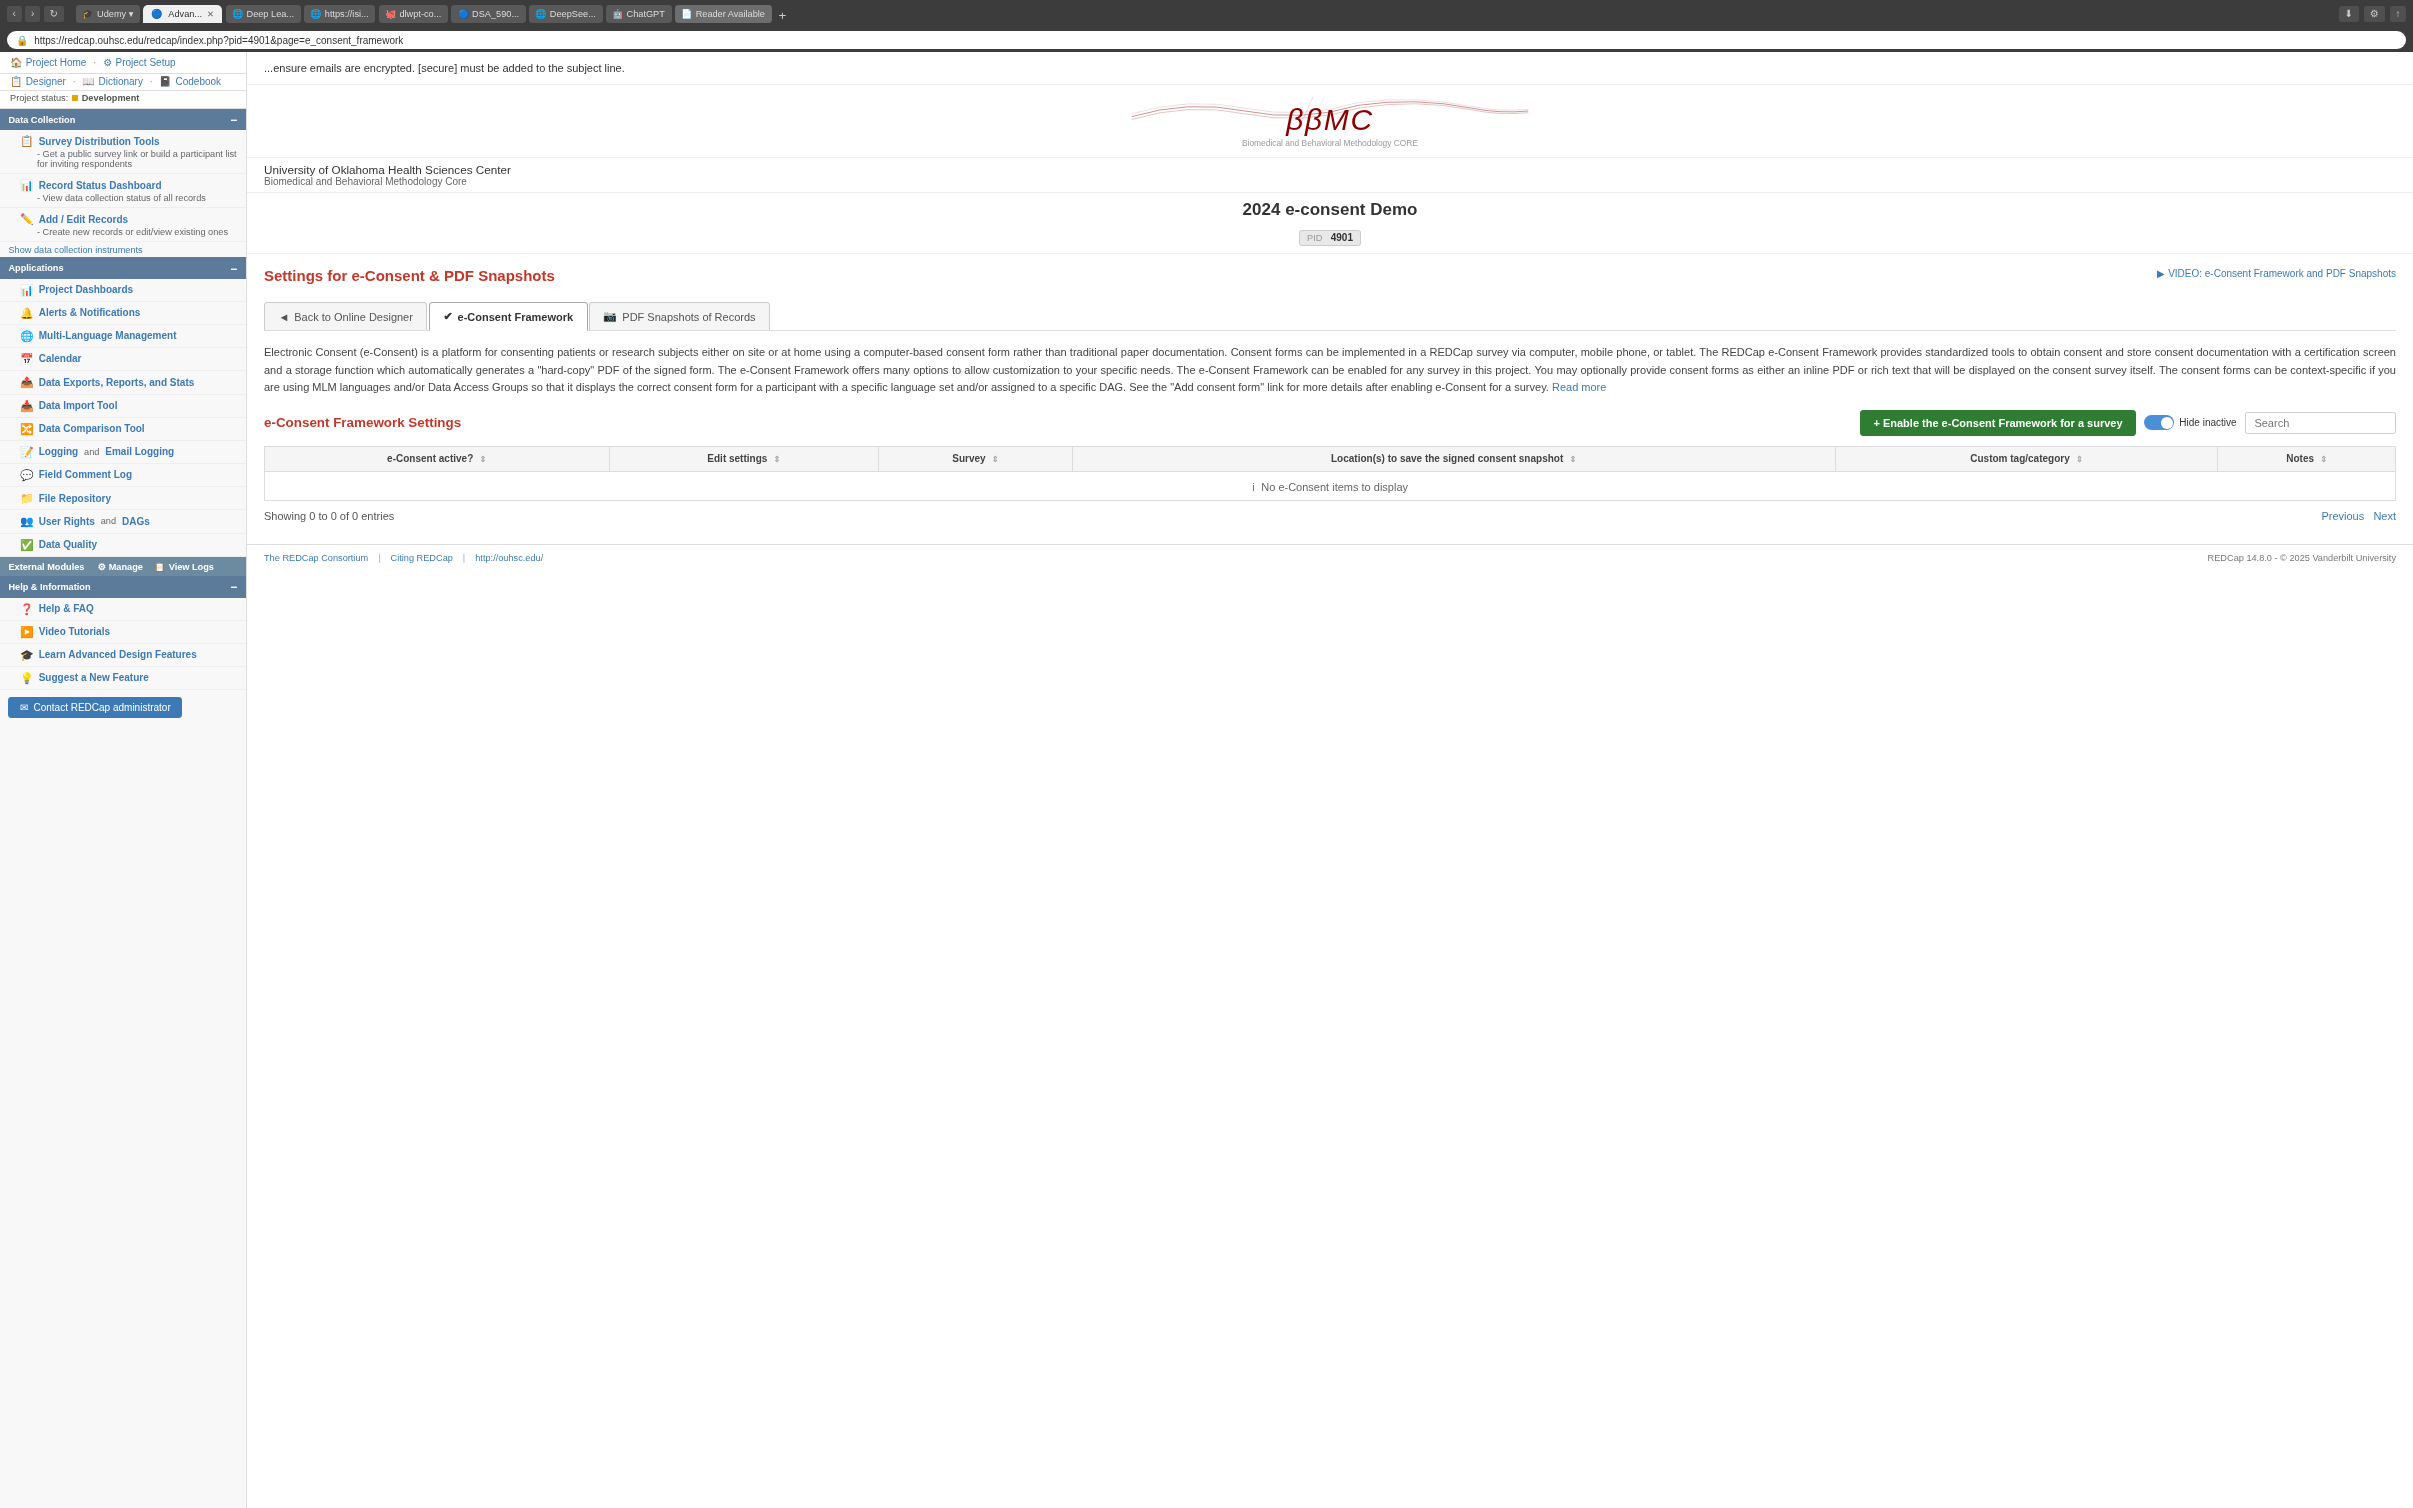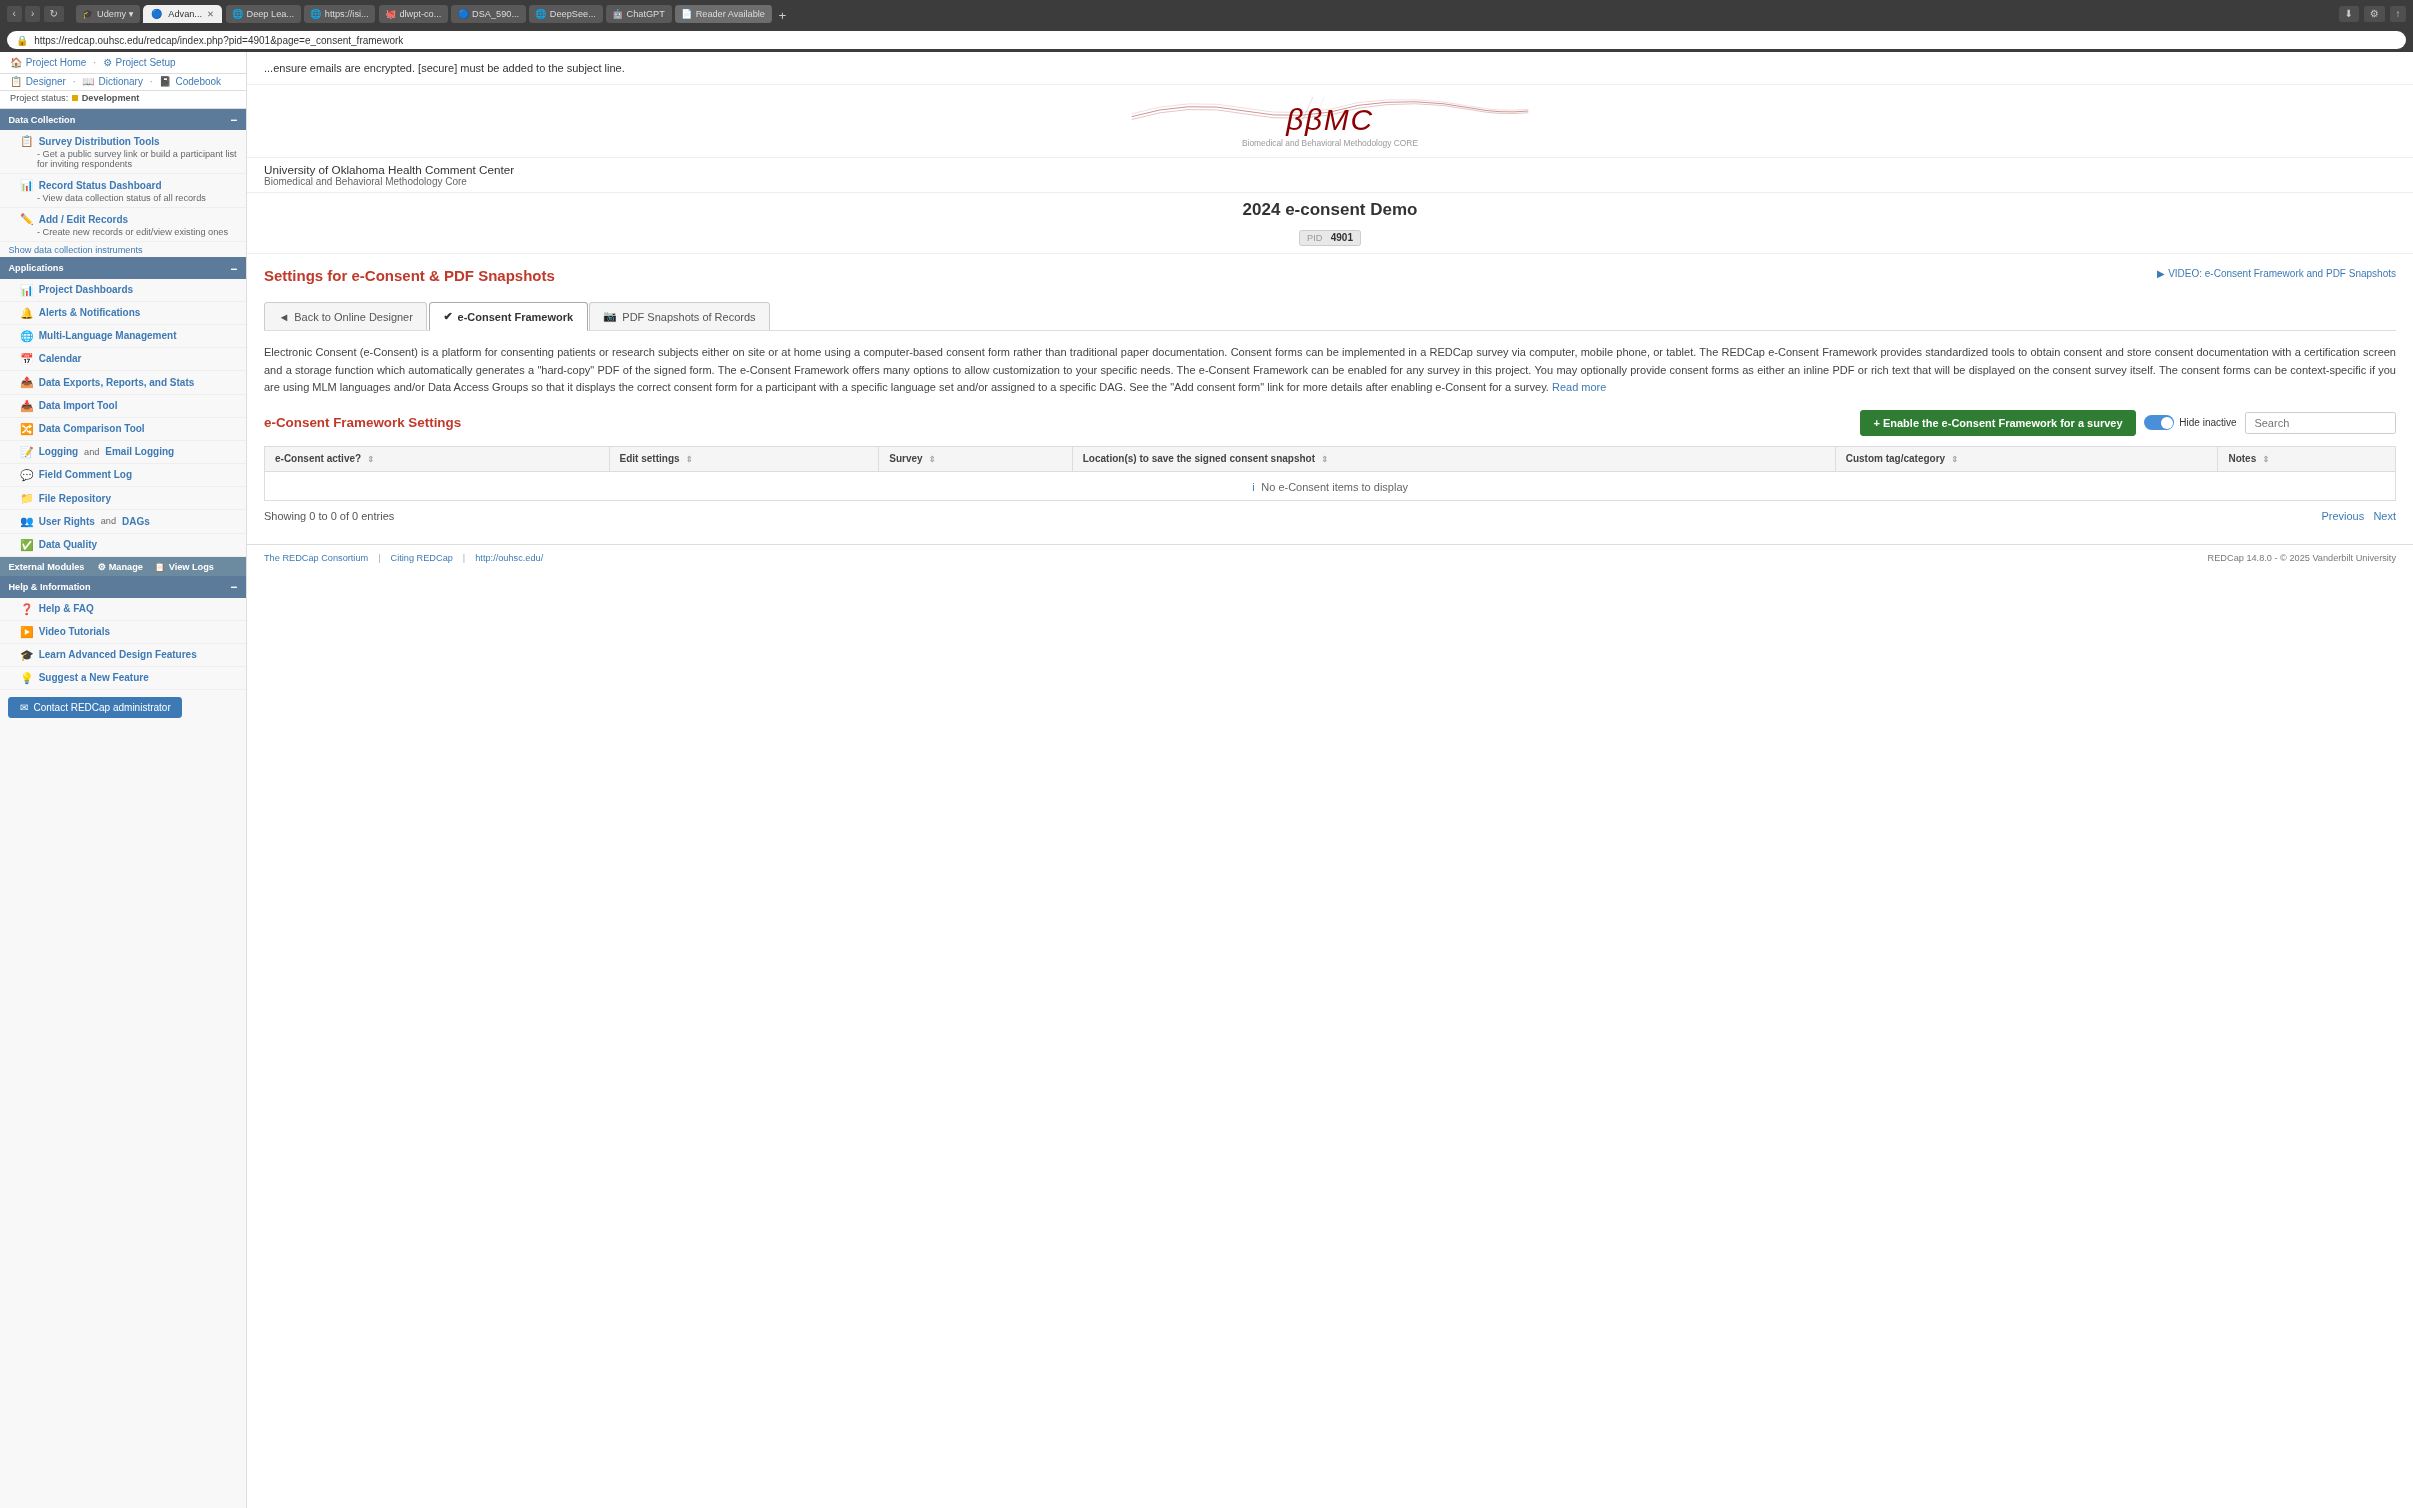--- a/index.html
+++ b/index.html
@@ -95,21 +95,21 @@
     .enable-btn { background: #2e7d32; color: #fff; border: none; padding: 6.7px 13.4px; border-radius: 3.4px; cursor: pointer; font-size: 11px; font-weight: bold; display: flex; align-items: center; gap: 5px; }
 
     .hide-inactive-toggle { display: flex; align-items: center; gap: 5px; font-size: 10px; color: #333; }
     .toggle-switch { width: 30px; height: 15px; background: #4a90d9; border-radius: 7.5px; position: relative; cursor: pointer; flex-shrink: 0; }
     .toggle-knob { width: 11.7px; height: 11.7px; background: #fff; border-radius: 50%; position: absolute; top: 1.7px; right: 1.7px; }
 
     .search-input { border: 0.8px solid #ccc; border-radius: 2.5px; padding: 4.2px 8.4px; font-size: 11px; width: 151px; }
 
     
     .data-table { width: 100%; border-collapse: collapse; font-size: 11px; border: 0.8px solid #ddd; }
-    .data-table th { background: #f5f5f5; border: 0.8px solid #ddd; padding: 6.7px 10px; text-align: left; font-weight: bold; color: #444; font-size: 10px; }
+    .data-table th { background: #f5f5f5; border: 0.8px solid #ddd; padding: 6.7px 10px; text-align: center; font-weight: bold; color: #444; font-size: 10px; }
     .data-table td { border: 0.8px solid #ddd; padding: 6.7px 10px; vertical-align: top; }
     .sort-icon { color: #aaa; font-size: 8.4px; margin-left: 3.4px; }
 
     
     .no-items { text-align: center; padding: 17px; color: #666; font-size: 11px; }
     .info-icon { color: #3d7ab5; margin-right: 3.4px; }
 
     
     .pagination-row { display: flex; align-items: center; justify-content: space-between; padding: 8.4px 0; font-size: 11px; color: #555; }
     .pagination-btn { color: #3d7ab5; background: none; border: none; cursor: pointer; font-size: 11px; }
@@ -415,21 +415,21 @@
           <path d="M320,50 L340,5" stroke="#8b0000" stroke-width="0.6" opacity="0.2"></path>
         </svg>
       </div>
       <div style="text-align:center; margin-top:-25px;">
         <div class="logo-text">ββMC</div>
         <div class="logo-subtitle">Biomedical and Behavioral Methodology CORE</div>
       </div>
     </div>
 
     <div class="institution-info">
-      <div class="institution-name">University of Oklahoma Health Comment Center</div>
+      <div class="institution-name">University of Oklahoma Health Sciences Center</div>
       <div class="institution-sub">Biomedical and Behavioral Methodology Core</div>
     </div>
 
     <div class="project-title-bar">
       <span class="project-title">2024 e-consent Demo</span>
       <div class="pid-badge">
         <span class="pid-label">PID</span>
         &nbsp;
         <span class="pid-value">4901</span>
       </div>

